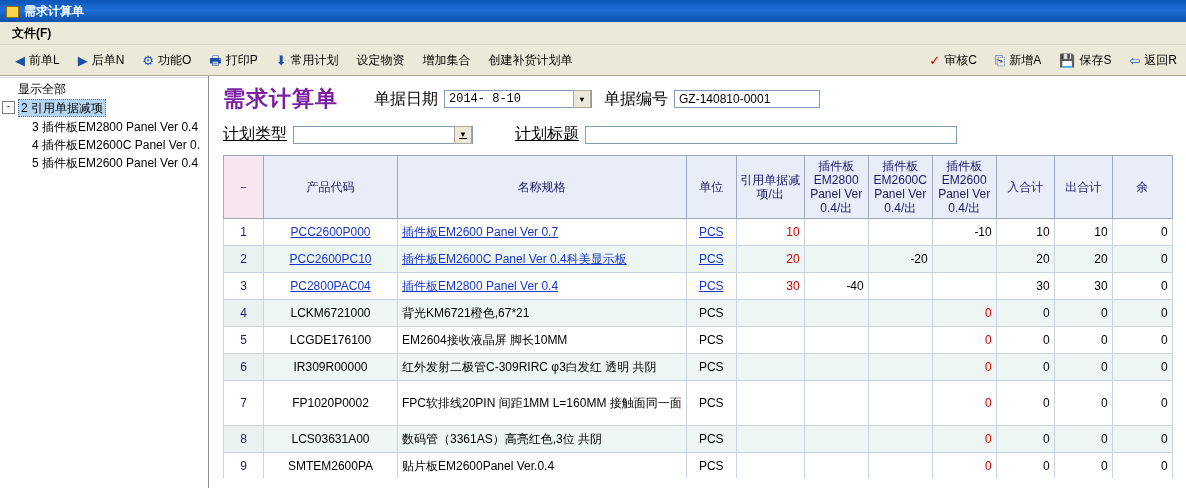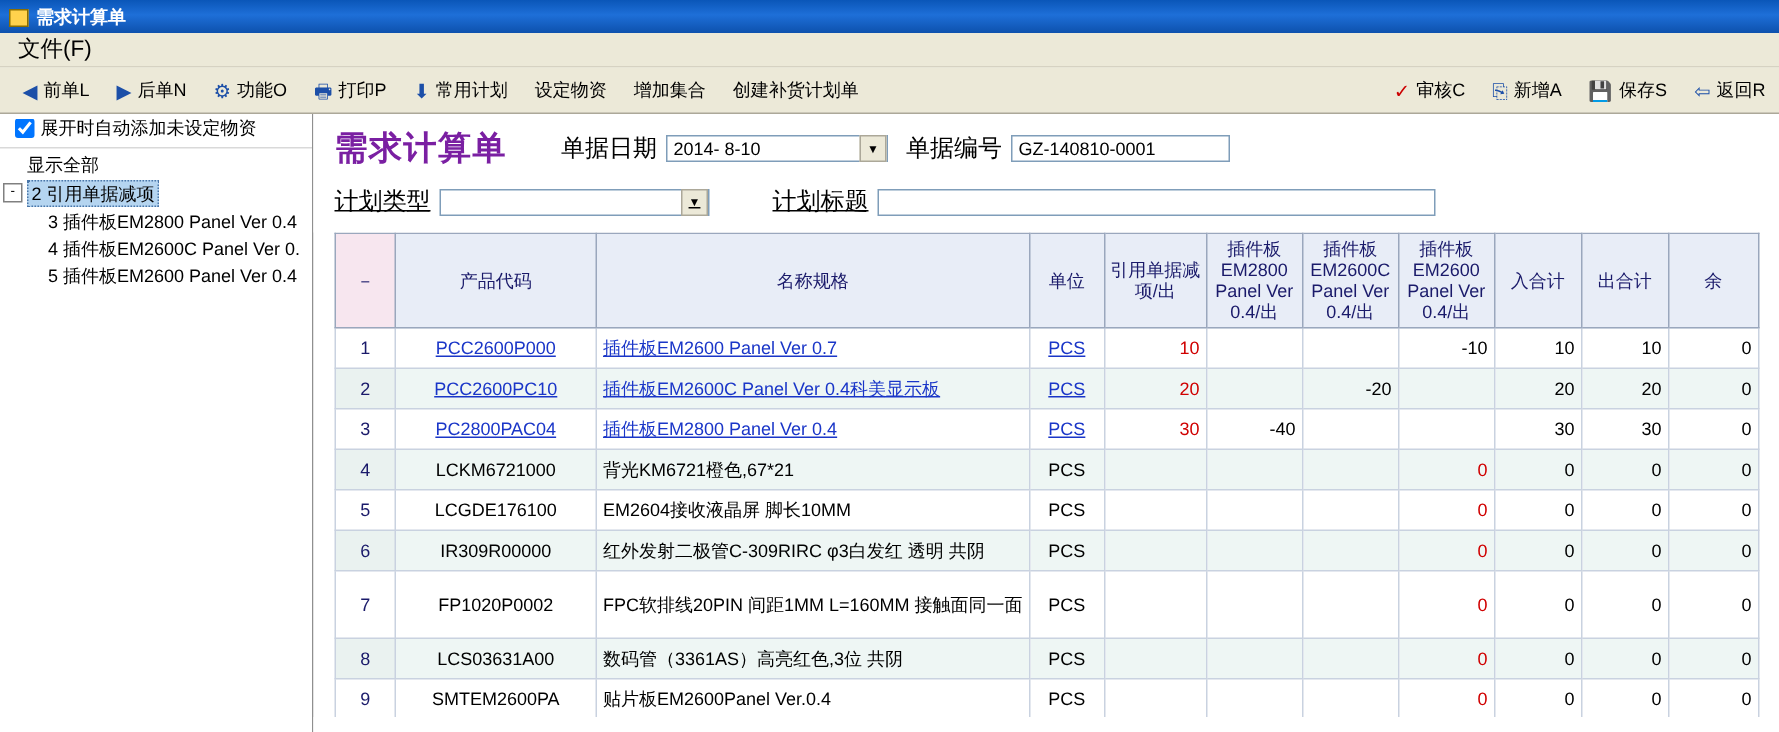--- a/index.html
+++ b/index.html
@@ -21,21 +21,21 @@
     width:16px;height:16px;margin-right:4px;display:inline-block;position:relative;
   }
   .titlebar .ticon:before{
     content:"";position:absolute;left:2px;top:3px;width:11px;height:10px;
     background:#ffd24d;border:1px solid #8a6d00;
   }
 
   
   .menubar{
     flex:0 0 22px;height:22px;background:#ece9d8;border-bottom:1px solid #d6d2c2;
-    display:flex;align-items:flex-end;font-size:15px;padding-left:4px;
+    display:flex;align-items:center;font-size:12px;padding-left:4px;font-weight:bold;
   }
   .menubar .mi{padding:2px 8px;cursor:default;white-space:nowrap;}
 
   
   .toolbar{
     flex:0 0 30px;height:30px;background:#ece9d8;
     border-bottom:1px solid #aca899;
     display:flex;align-items:center;font-size:12px;padding-left:6px;
   }
   .tb-item{display:flex;align-items:center;padding:0 9px;white-space:nowrap;cursor:default;}
@@ -170,24 +170,20 @@
     </div>
     <div class="tb-item">
       <span class="gi blue">⇦</span>
       <span>返回R</span>
     </div>
   </div>
 
   <div class="main">
 
     <div class="leftpane">
-      <div class="tree-check">
-        <input type="checkbox" checked="" style="">
-        <span>展开时自动添加未设定物资</span>
-      </div>
       <div class="tree-sep"></div>
       <div class="tnode lvl1">
         <span class="spacer"></span>
         <span class="lbl">显示全部</span>
       </div>
       <div class="tnode lvl1 sel">
         <span class="expander">-</span>
         <span class="lbl">2 引用单据减项</span>
       </div>
       <div class="tnode lvl3">
@@ -200,21 +196,21 @@
         <span class="lbl">5 插件板EM2600  Panel Ver 0.4</span>
       </div>
     </div>
 
     <div class="rightpane">
 
       <div class="form-area">
         <div class="form-row1">
           <div class="doc-title">需求计算单</div>
           <span class="fl">单据日期</span>
-          <div class="fin combo" style="width:148px;">
+          <div class="fin combo" style="width:148px;font-family:Liberation Mono, monospace;">
             <span>2014-  8-10</span>
             <span class="combo-btn">▼</span>
           </div>
           <span class="fl" style="margin-left:12px;">单据编号</span>
           <div class="fin" style="width:146px;">
             <span>GZ-140810-0001</span>
           </div>
         </div>
 
         <div class="form-row2">

